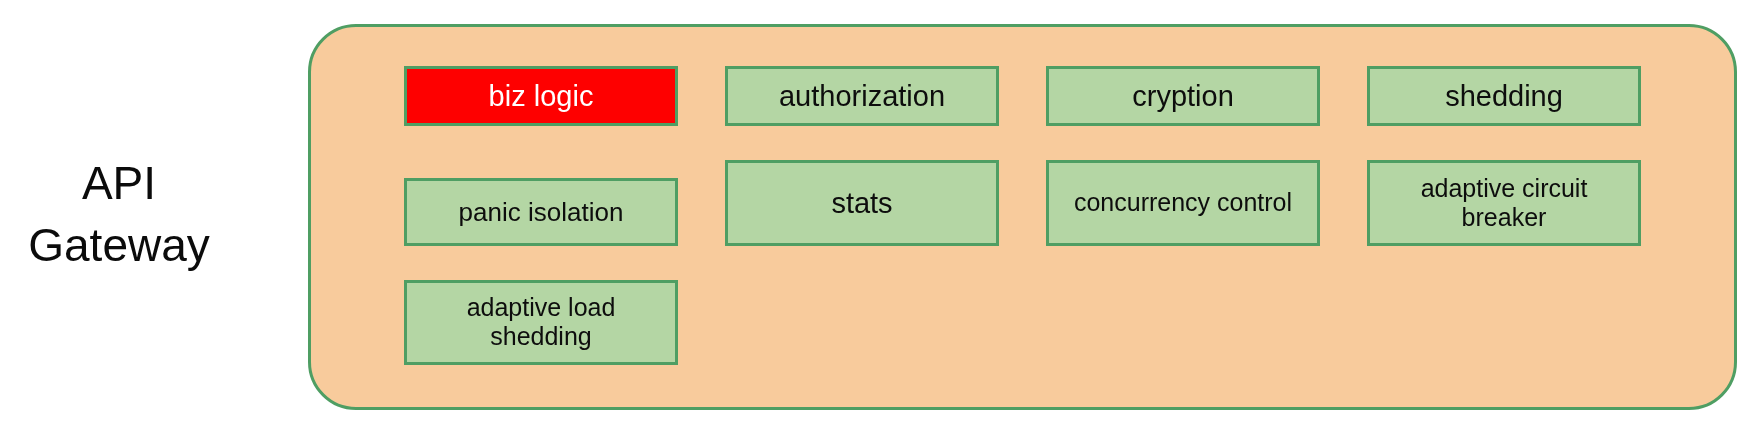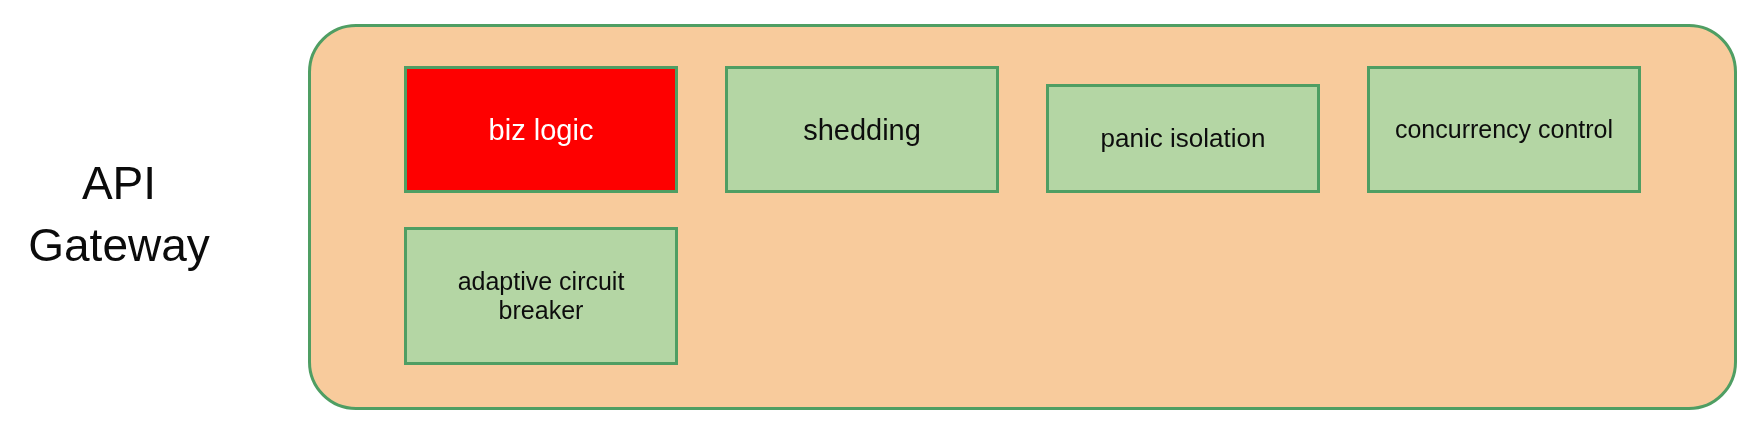--- a/index.html
+++ b/index.html
@@ -67,20 +67,24 @@
 </style>
 </head>
 <body>
 
 <div class="api-label">API
 Gateway</div>
 
 <div class="gateway-container">
 
   <div class="module highlight nowrap">biz logic</div>
+  <div class="module nowrap">authorization</div>
+  <div class="module nowrap">cryption</div>
   <div class="module nowrap">shedding</div>
 
   <div class="module mid nowrap">panic isolation</div>
+  <div class="module nowrap">stats</div>
   <div class="module small">concurrency control</div>
 
   <div class="module small">adaptive circuit breaker</div>
+  <div class="module small">adaptive load shedding</div>
 
 </div>
 
 </body></html>

